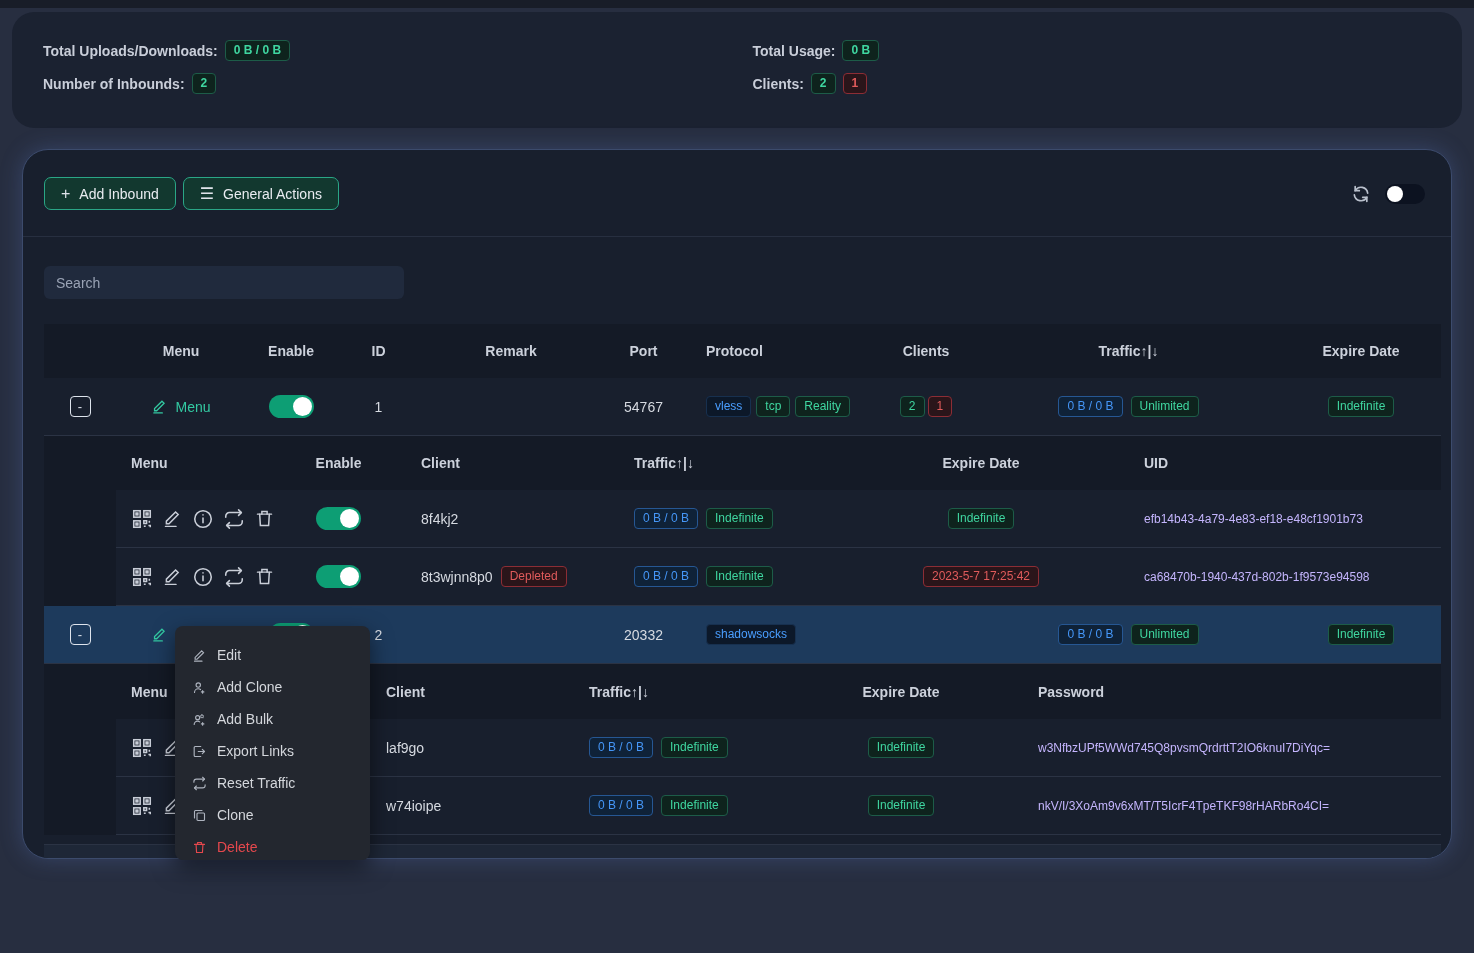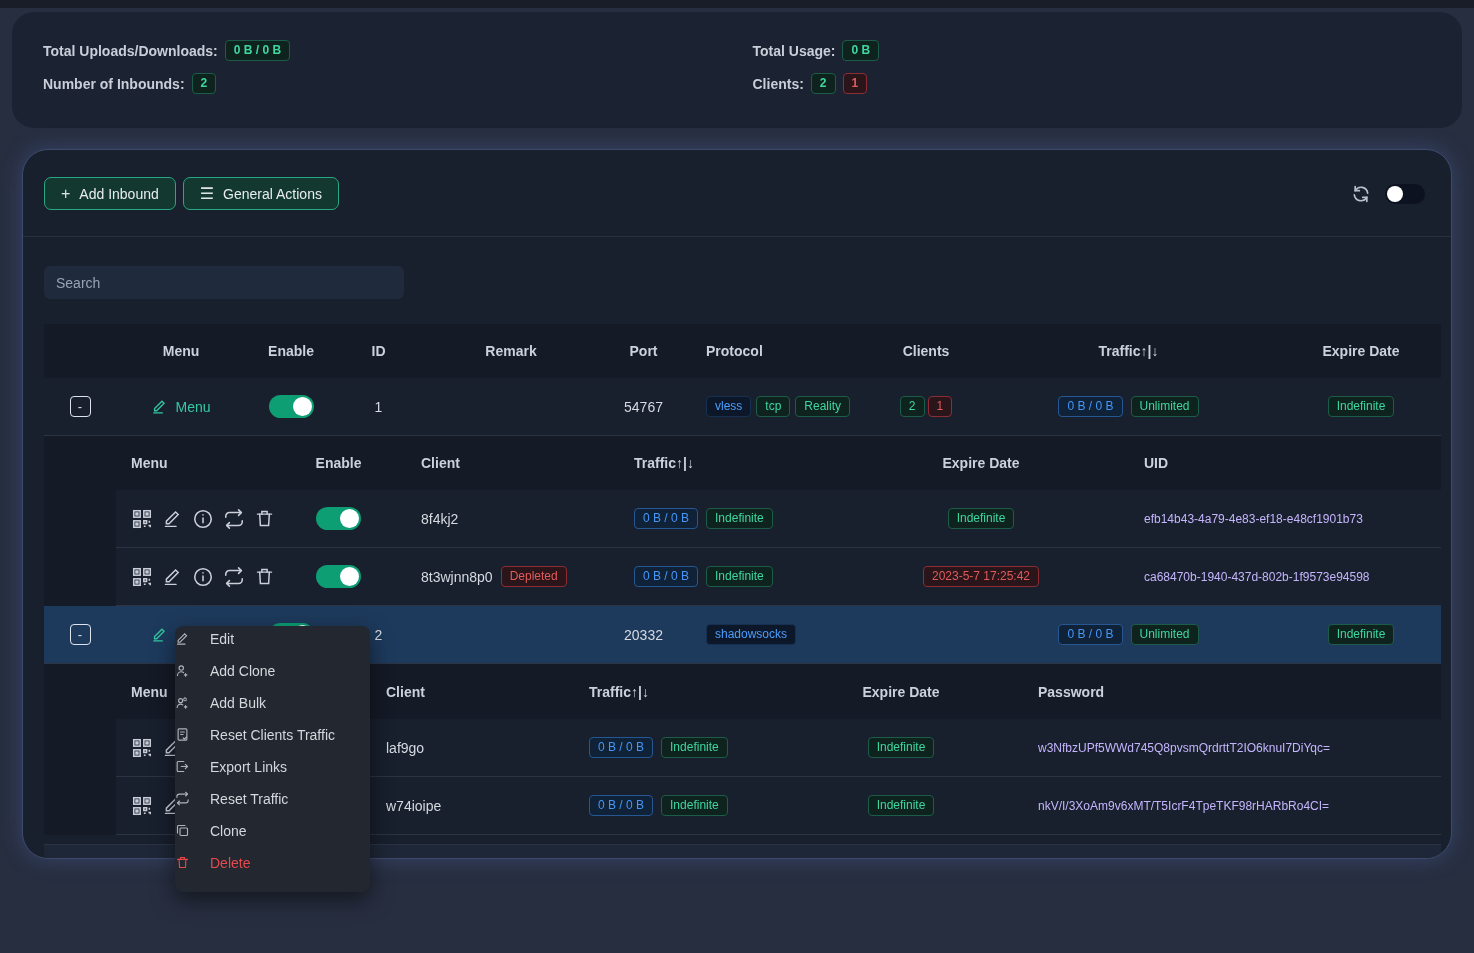--- a/index.html
+++ b/index.html
@@ -101,22 +101,22 @@
   .footer-row { height:17px; background:#1e2737; border-top:1px solid #2b3344; }
 
   
   .context-menu {
     position:absolute; left:175px; top:626px; width:195px;
     background:#23272f; border-radius:8px; padding:5px 0;
     box-shadow:0 8px 22px rgba(0,0,0,0.5);
     z-index:50;
   }
   .cm-item {
-    height:32px; display:flex; align-items:flex-start; gap:20px;
-    font-size:14px; color:#d4d7dc; cursor:pointer;
+    height:32px; display:flex; align-items:flex-end; gap:10px;
+    padding-left:17px; font-size:14px; color:#d4d7dc; cursor:pointer;
   }
   .cm-item .cicon { color:#aeb4bf; display:flex; }
   .cm-danger, .cm-danger .cicon { color:#e5484d; }
 </style>
 </head>
 <body>
 
 <div class="top-strip"></div>
 
 <div class="stats-panel">
@@ -478,30 +478,20 @@
           <circle cx="9" cy="9" r="3.2"></circle>
           <path d="M3.5 20c0-3 2.5-5.5 5.5-5.5 1.3 0 2.5.4 3.4 1.2"></path>
           <path d="M16 4l.9 1.9 2.1.3-1.5 1.4.4 2-1.9-1-1.9 1 .4-2-1.5-1.4 2.1-.3z" stroke-width="1.3"></path>
           <path d="M17 17v4M15 19h4"></path>
         </svg>
       </span>
     <span>Add Bulk</span>
   </div>
   <div class="cm-item">
     <span class="cicon">
-        <svg width="15" height="15" viewBox="0 0 24 24" fill="none" stroke="currentColor" stroke-width="1.8" stroke-linecap="round">
-          <rect x="5" y="3" width="14" height="18" rx="1.5"></rect>
-          <path d="M9 8h6M9 12h4"></path>
-          <path d="M13 17.5l2 2 3.5-3.5"></path>
-        </svg>
-      </span>
-    <span>Reset Clients Traffic</span>
-  </div>
-  <div class="cm-item">
-    <span class="cicon">
         <svg width="15" height="15" viewBox="0 0 24 24" fill="none" stroke="currentColor" stroke-width="1.8" stroke-linecap="round" stroke-linejoin="round">
           <path d="M14 4H5a1.5 1.5 0 0 0-1.5 1.5v13A1.5 1.5 0 0 0 5 20h9"></path>
           <path d="M10 12h10"></path>
           <path d="M16.5 8.5L20 12l-3.5 3.5"></path>
         </svg>
       </span>
     <span>Export Links</span>
   </div>
   <div class="cm-item">
     <span class="cicon">

